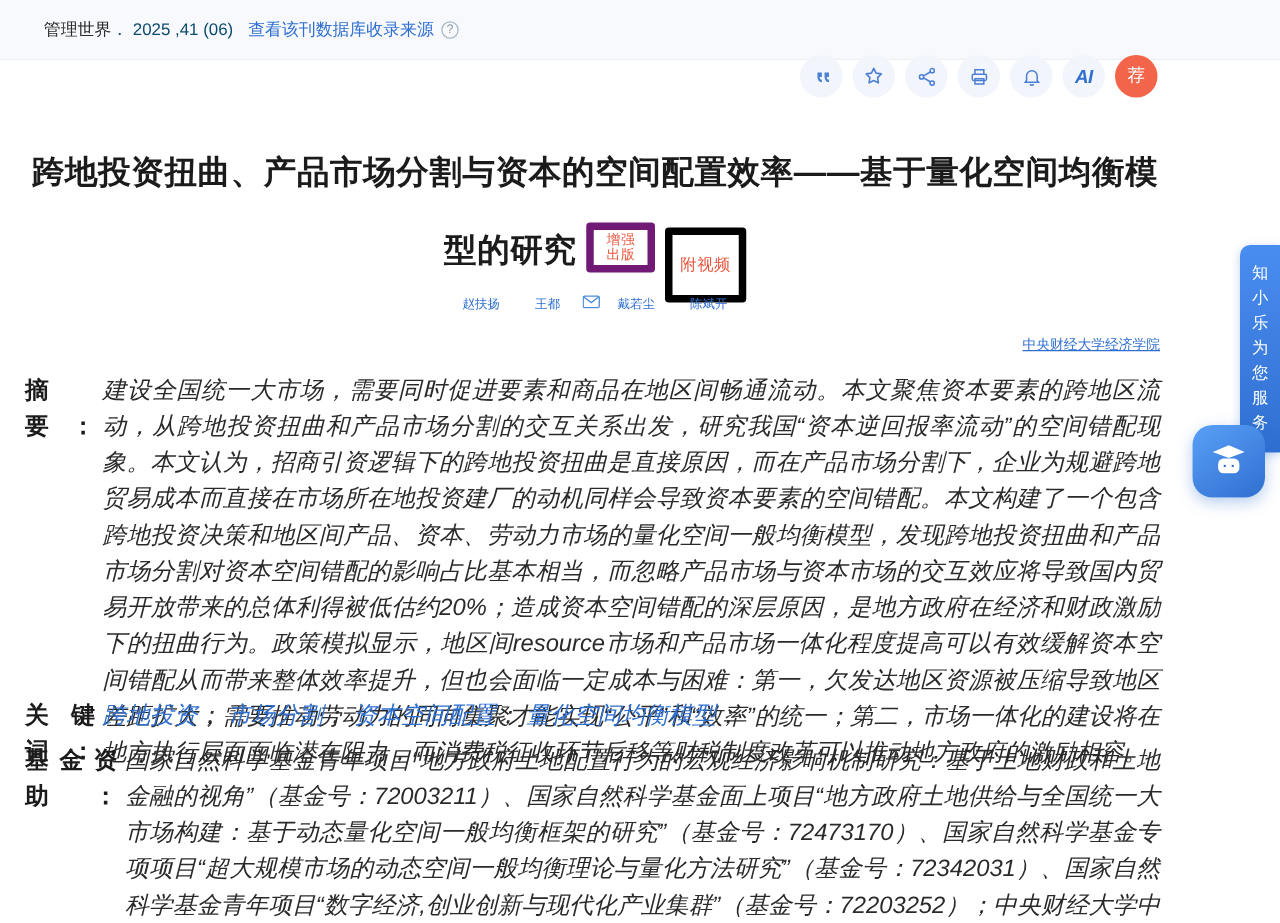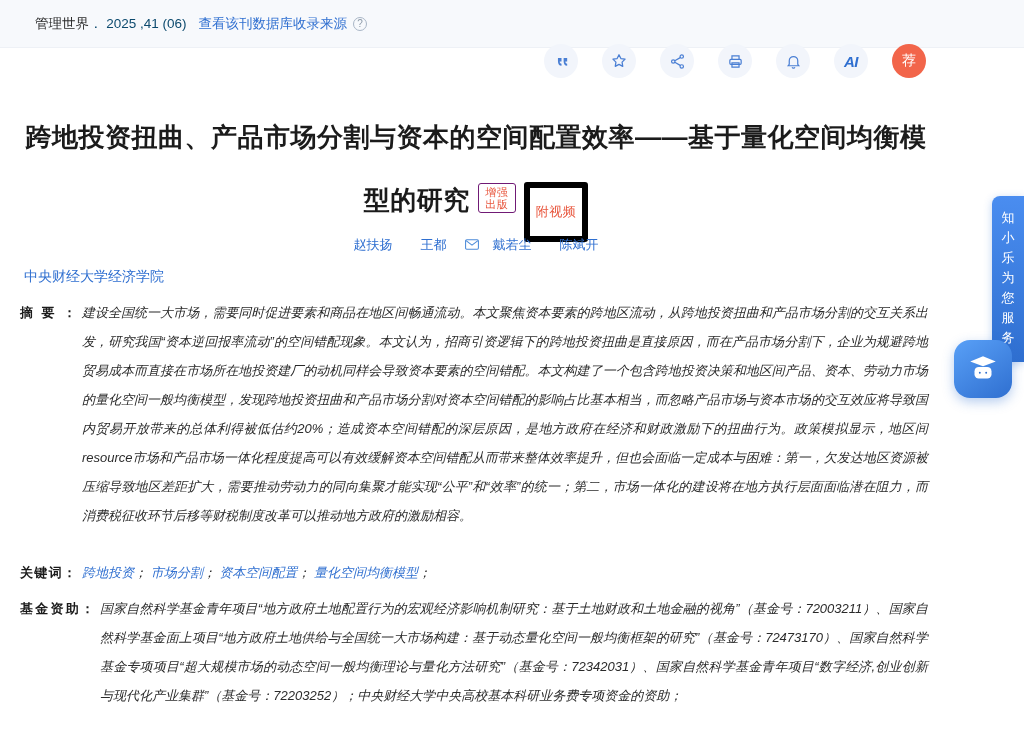--- a/index.html
+++ b/index.html
@@ -58,21 +58,21 @@
     cursor: pointer;
   }
 
   
   .action-row {
     position: absolute;
     top: 44px;
     right: 98px;
     display: flex;
     align-items: flex-start;
-    gap: 24px;
+    gap: 8px;
   }
   .action-btn {
     width: 34px; height: 34px;
     border-radius: 50%;
     background: #f2f5fb;
     display: flex;
     align-items: center;
     justify-content: center;
     cursor: pointer;
     color: #4a7fd4;
@@ -110,25 +110,25 @@
   .badge {
     display: inline-block;
     vertical-align: middle;
     margin-left: 8px;
     font-weight: normal;
   }
   .badge-enhanced {
     font-size: 11px;
     line-height: 12px;
     color: #e8553c;
-    border: 1px solid #701a75;
+    border: 6px solid #701a75;
     border-radius: 3px;
     padding: 2px 4px;
     text-align: center;
-    width: 38px;
+    width: 55px;
     position: relative;
     top: -4px;
   }
   .badge-enhanced span { display: block; }
   .badge-video {
     font-size: 13px;
     color: #e8553c;
     border: 6px solid #000000;
     border-radius: 3px;
     padding: 3px 6px;
@@ -137,51 +137,52 @@
     margin-top: 28px;
   }
 
   
   .authors {
     position: absolute;
     top: 236px;
     left: 24px;
     right: 96px;
     text-align: center;
-    font-size: 13px;
+    font-size: 10px;
     color: #2f6fd0;
   }
   .author {
     margin: 0 14px;
     cursor: pointer;
   }
   .mail-icon {
     display: inline-block;
     margin-left: 4px;
     color: #4c8bd9;
     vertical-align: middle;
   }
   .affiliation {
     position: absolute;
     top: 268px;
     left: 24px;
     right: 96px;
-    text-align: left;
-    font-size: 14px;
-    color: #2f6fd0;
-    cursor: pointer;
+    text-align: right;
+    font-size: 11px;
+    color: #2f6fd0;
+    cursor: pointer;
+    text-decoration: underline;
   }
 
   
   .section {
     position: absolute;
     left: 20px;
     right: 96px;
     display: flex;
-    font-size: 13px;
+    font-size: 19px;
     line-height: 29px;
   }
   .sec-label {
     flex: 0 0 auto;
     width: 62px;
     font-weight: bold;
     color: #1b1b1b;
     text-align: justify;
     text-align-last: justify;
     padding-right: 6px;

